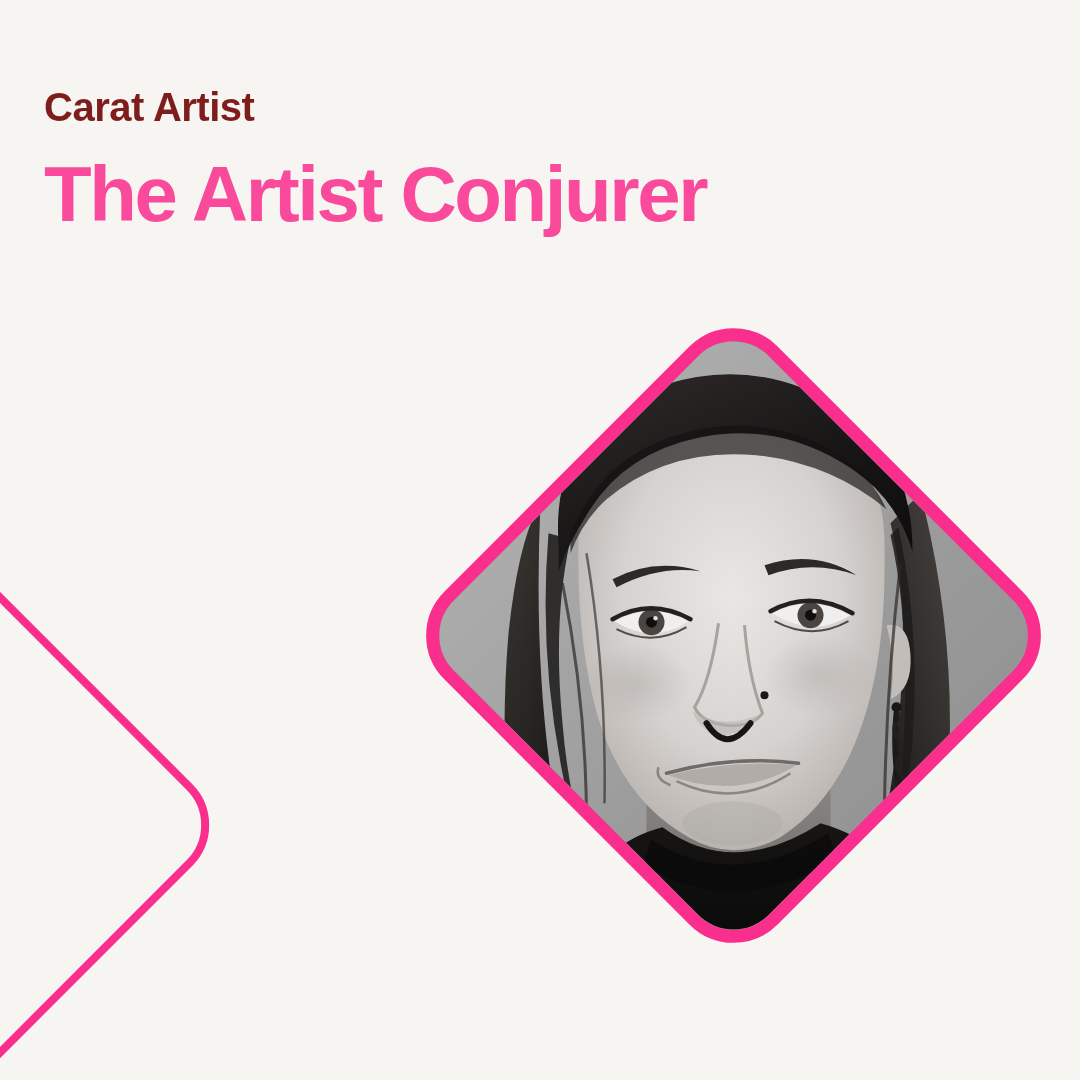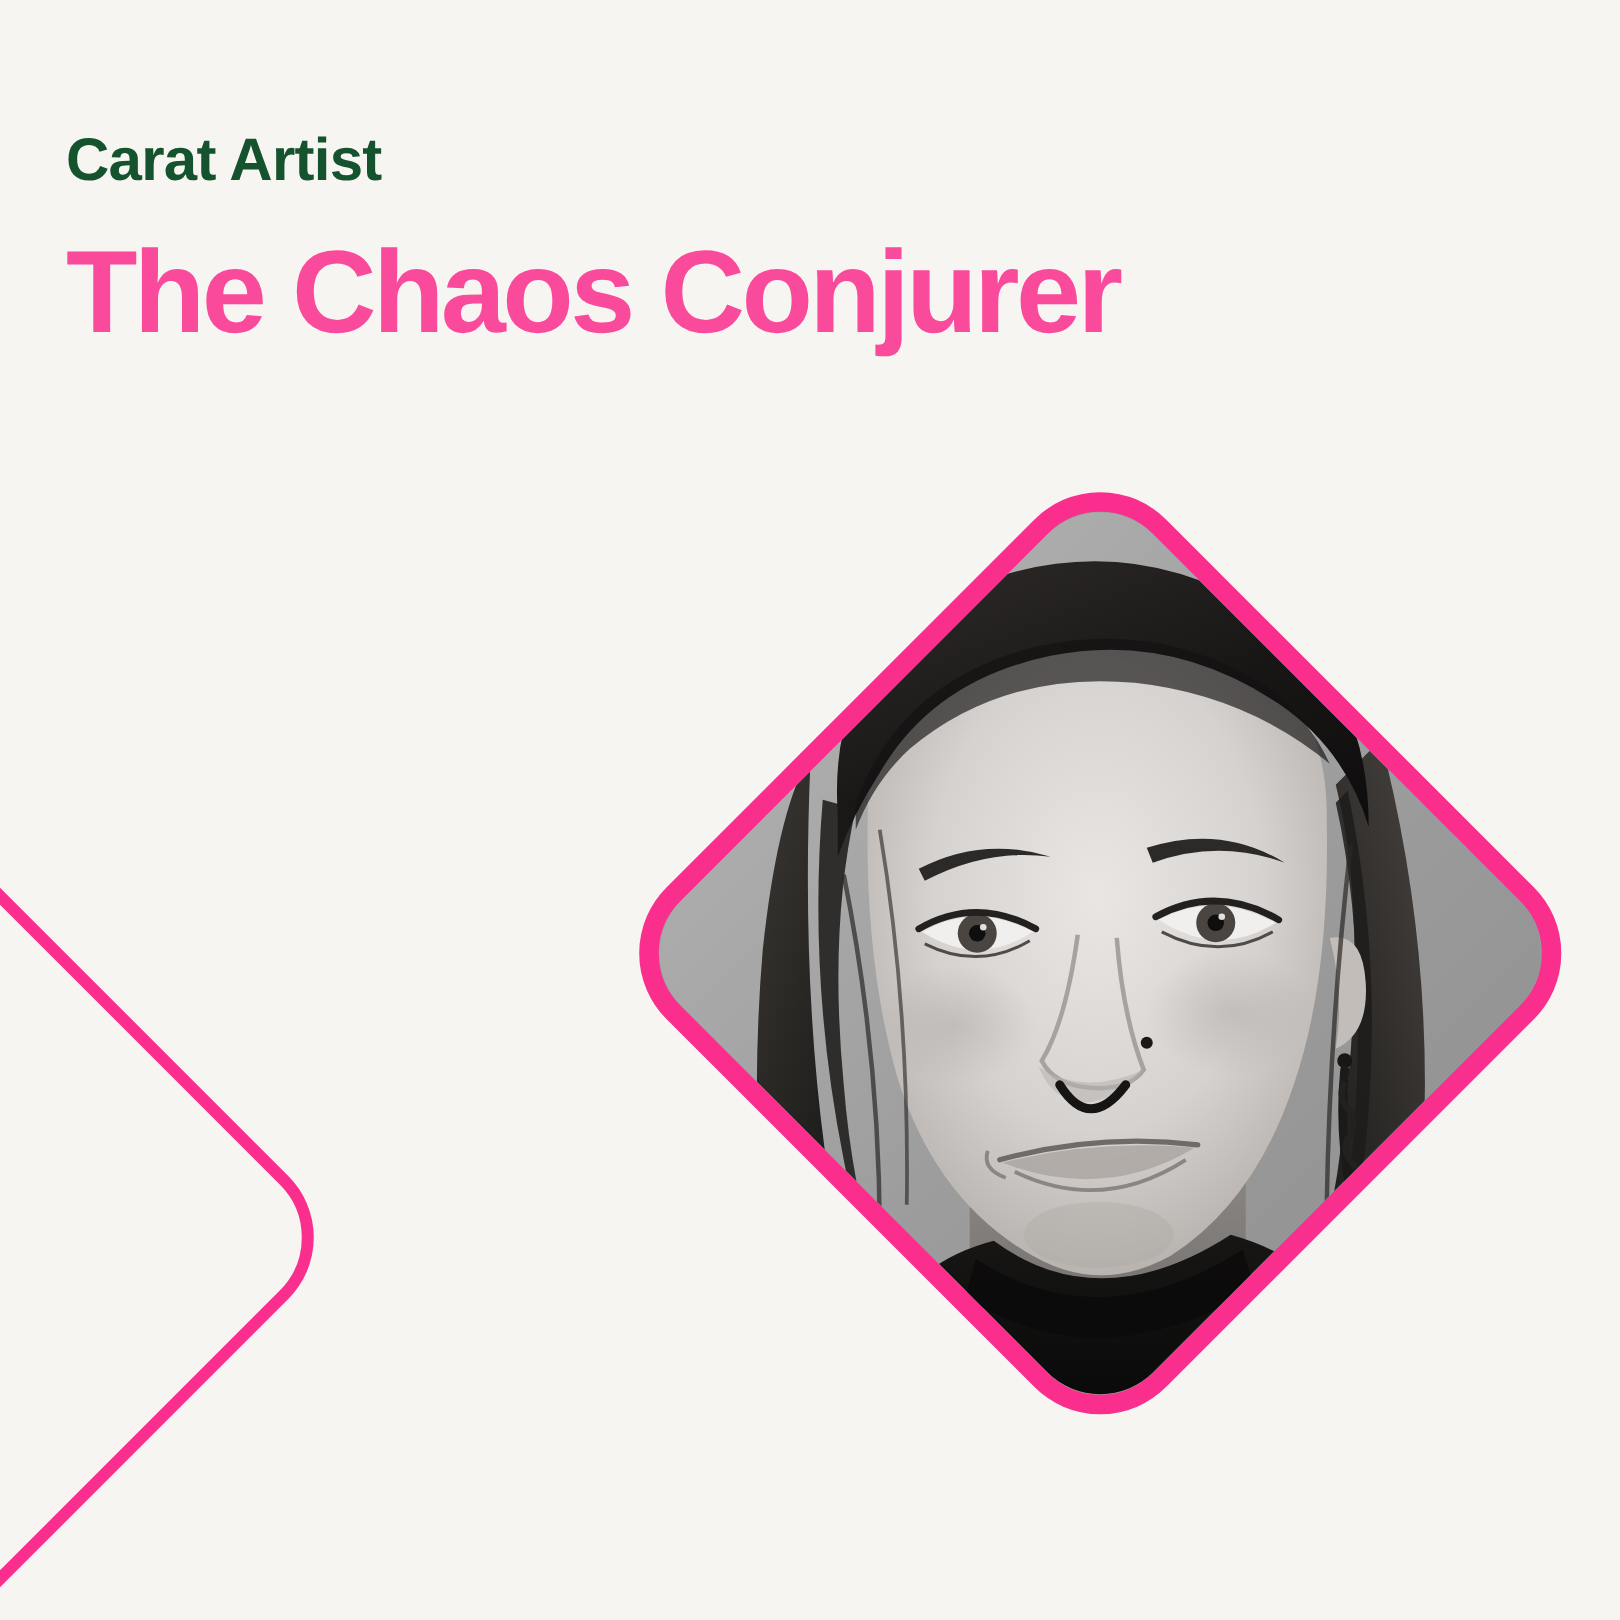--- a/index.html
+++ b/index.html
@@ -30,21 +30,21 @@
     top: 84px;
     width: 900px;
   }
 
   .eyebrow {
     font-family: "Liberation Sans", sans-serif;
     font-weight: bold;
     font-size: 40px;
     line-height: 46px;
     letter-spacing: -0.5px;
-    color: #14532d;
+    color: #7f1d1d;
     margin: 0 0 22px 0;
     white-space: nowrap;
   }
 
   .headline {
     font-family: "Liberation Sans", sans-serif;
     font-weight: bold;
     font-size: 78px;
     line-height: 84px;
     letter-spacing: -2.4px;
@@ -126,21 +126,21 @@
 <body>
 
 <div class="card">
 
   <div class="outline-diamond-wrap">
     <div class="outline-diamond"></div>
   </div>
 
   <div class="text-block">
     <p class="eyebrow">Carat Artist</p>
-    <h1 class="headline">The Chaos Conjurer</h1>
+    <h1 class="headline">The Artist Conjurer</h1>
   </div>
 
   <div class="portrait-wrap">
     <div class="portrait-rot">
       <div class="portrait-inner">
         <div class="portrait-img">
           <svg width="666" height="666" viewBox="0 0 666 666" xmlns="http://www.w3.org/2000/svg" role="img" aria-label="portrait">
             <defs>
               <linearGradient id="bgWall" x1="0" y1="0" x2="1" y2="1">
                 <stop offset="0%" stop-color="#b9b9b9"></stop>

